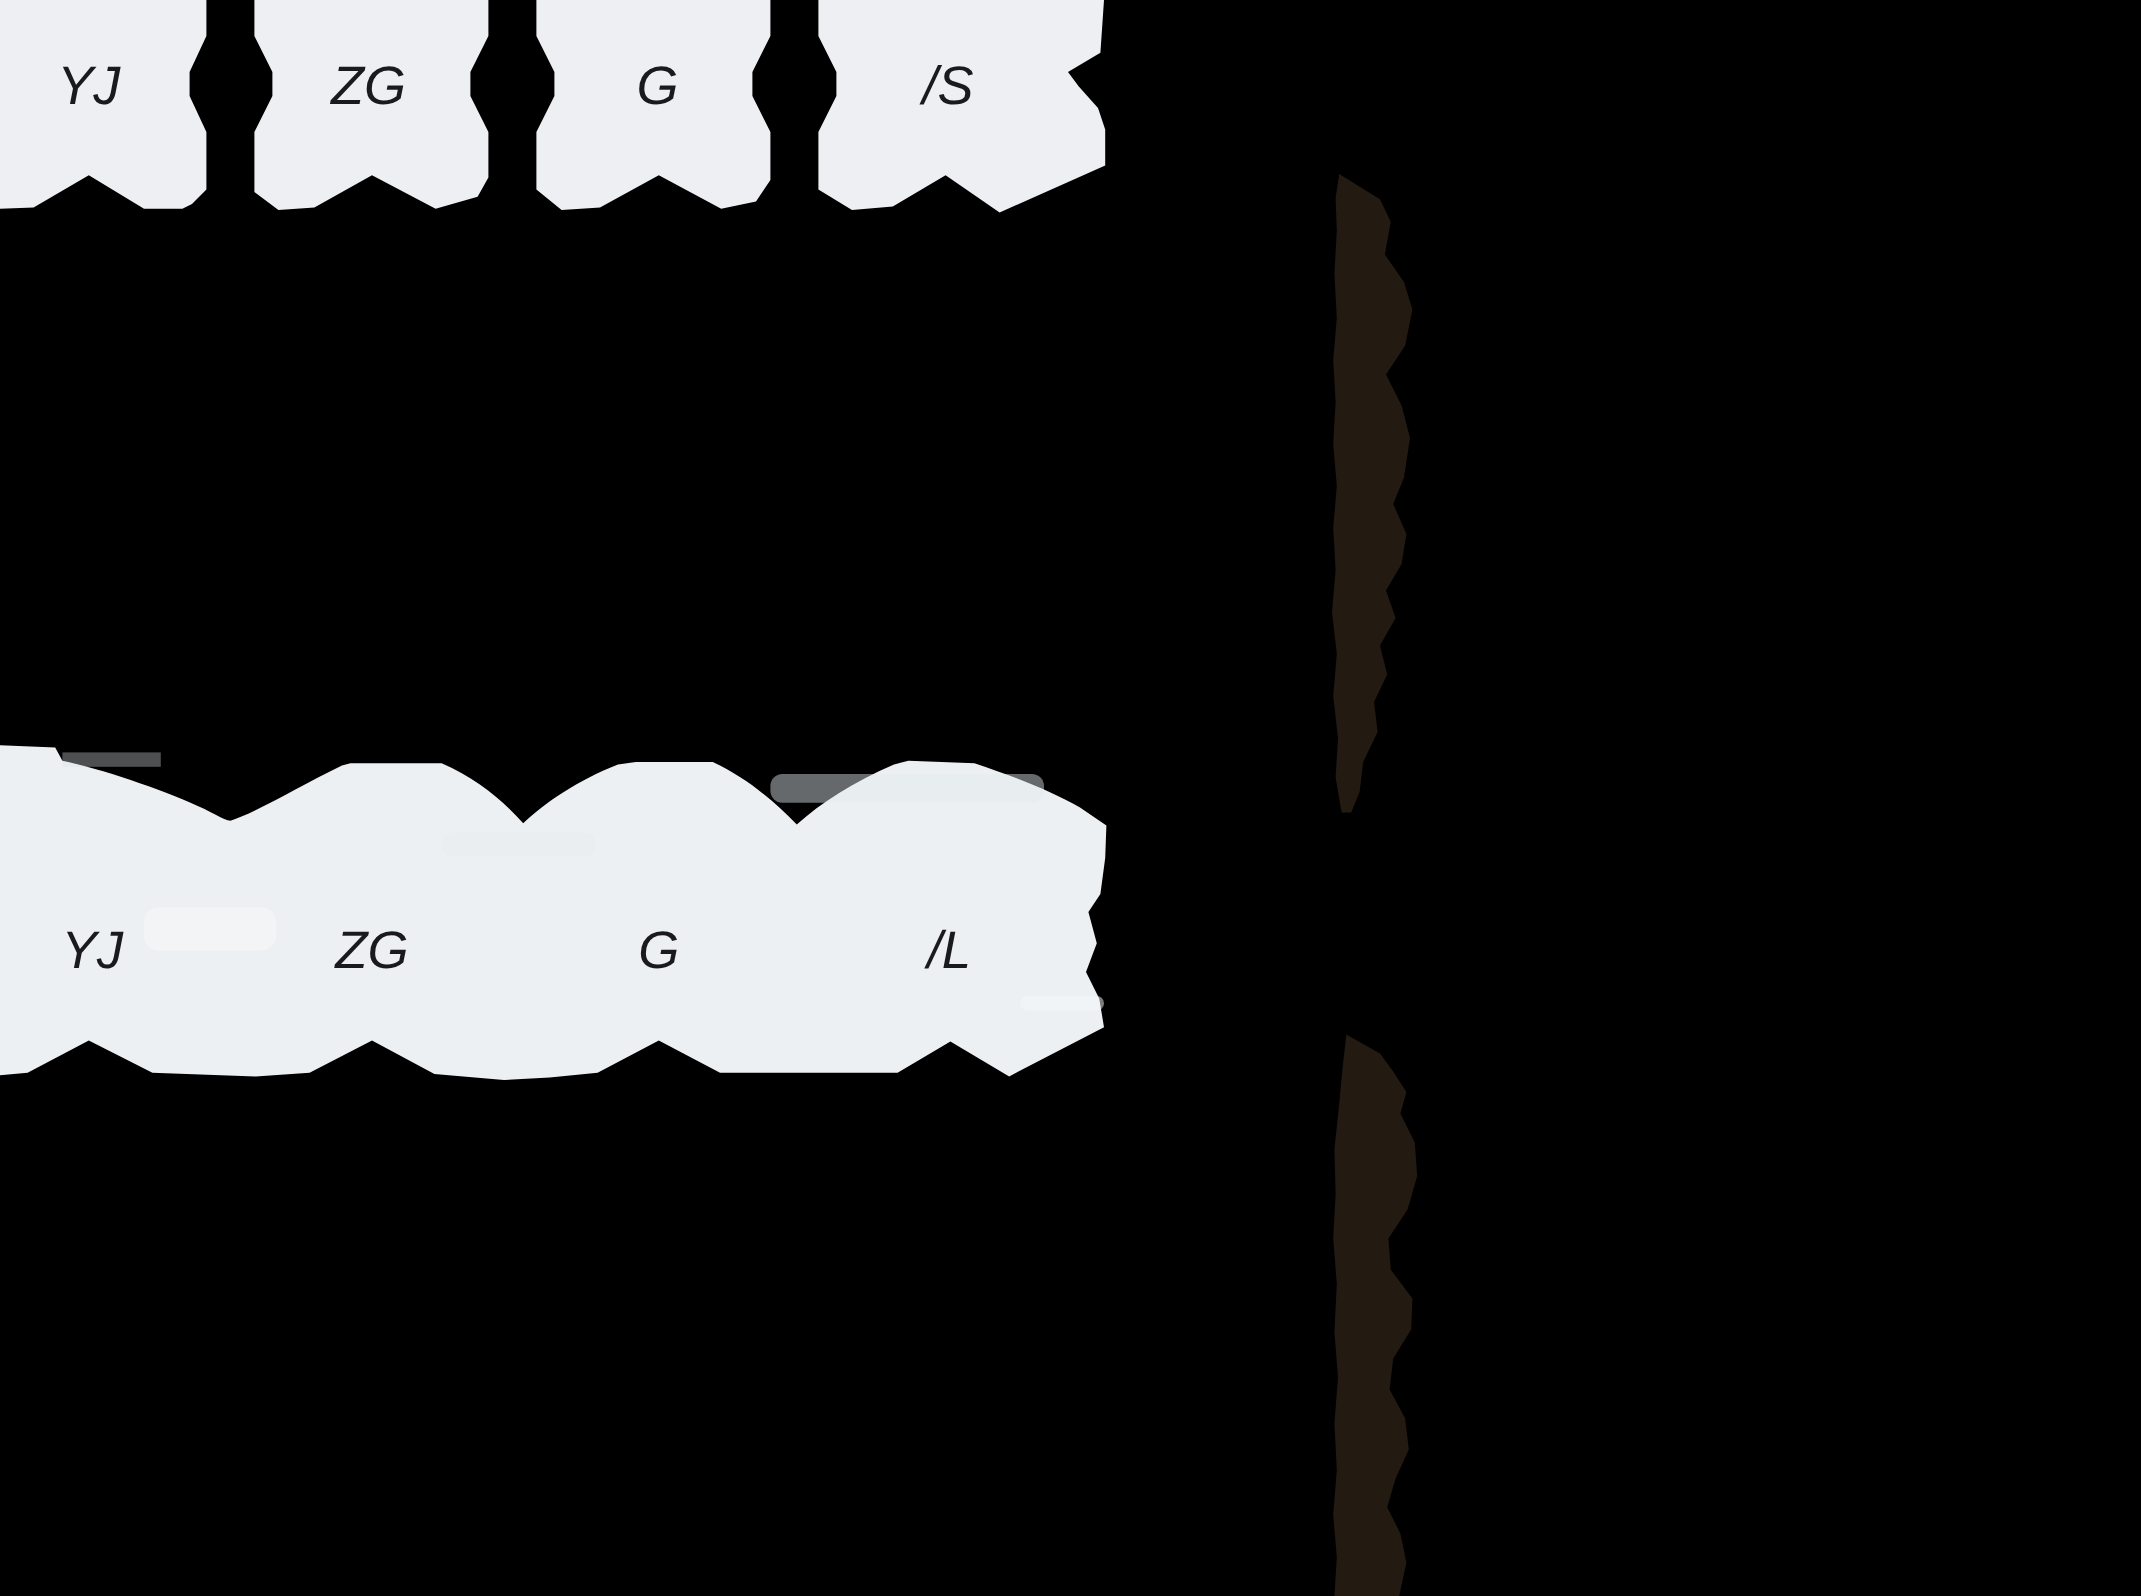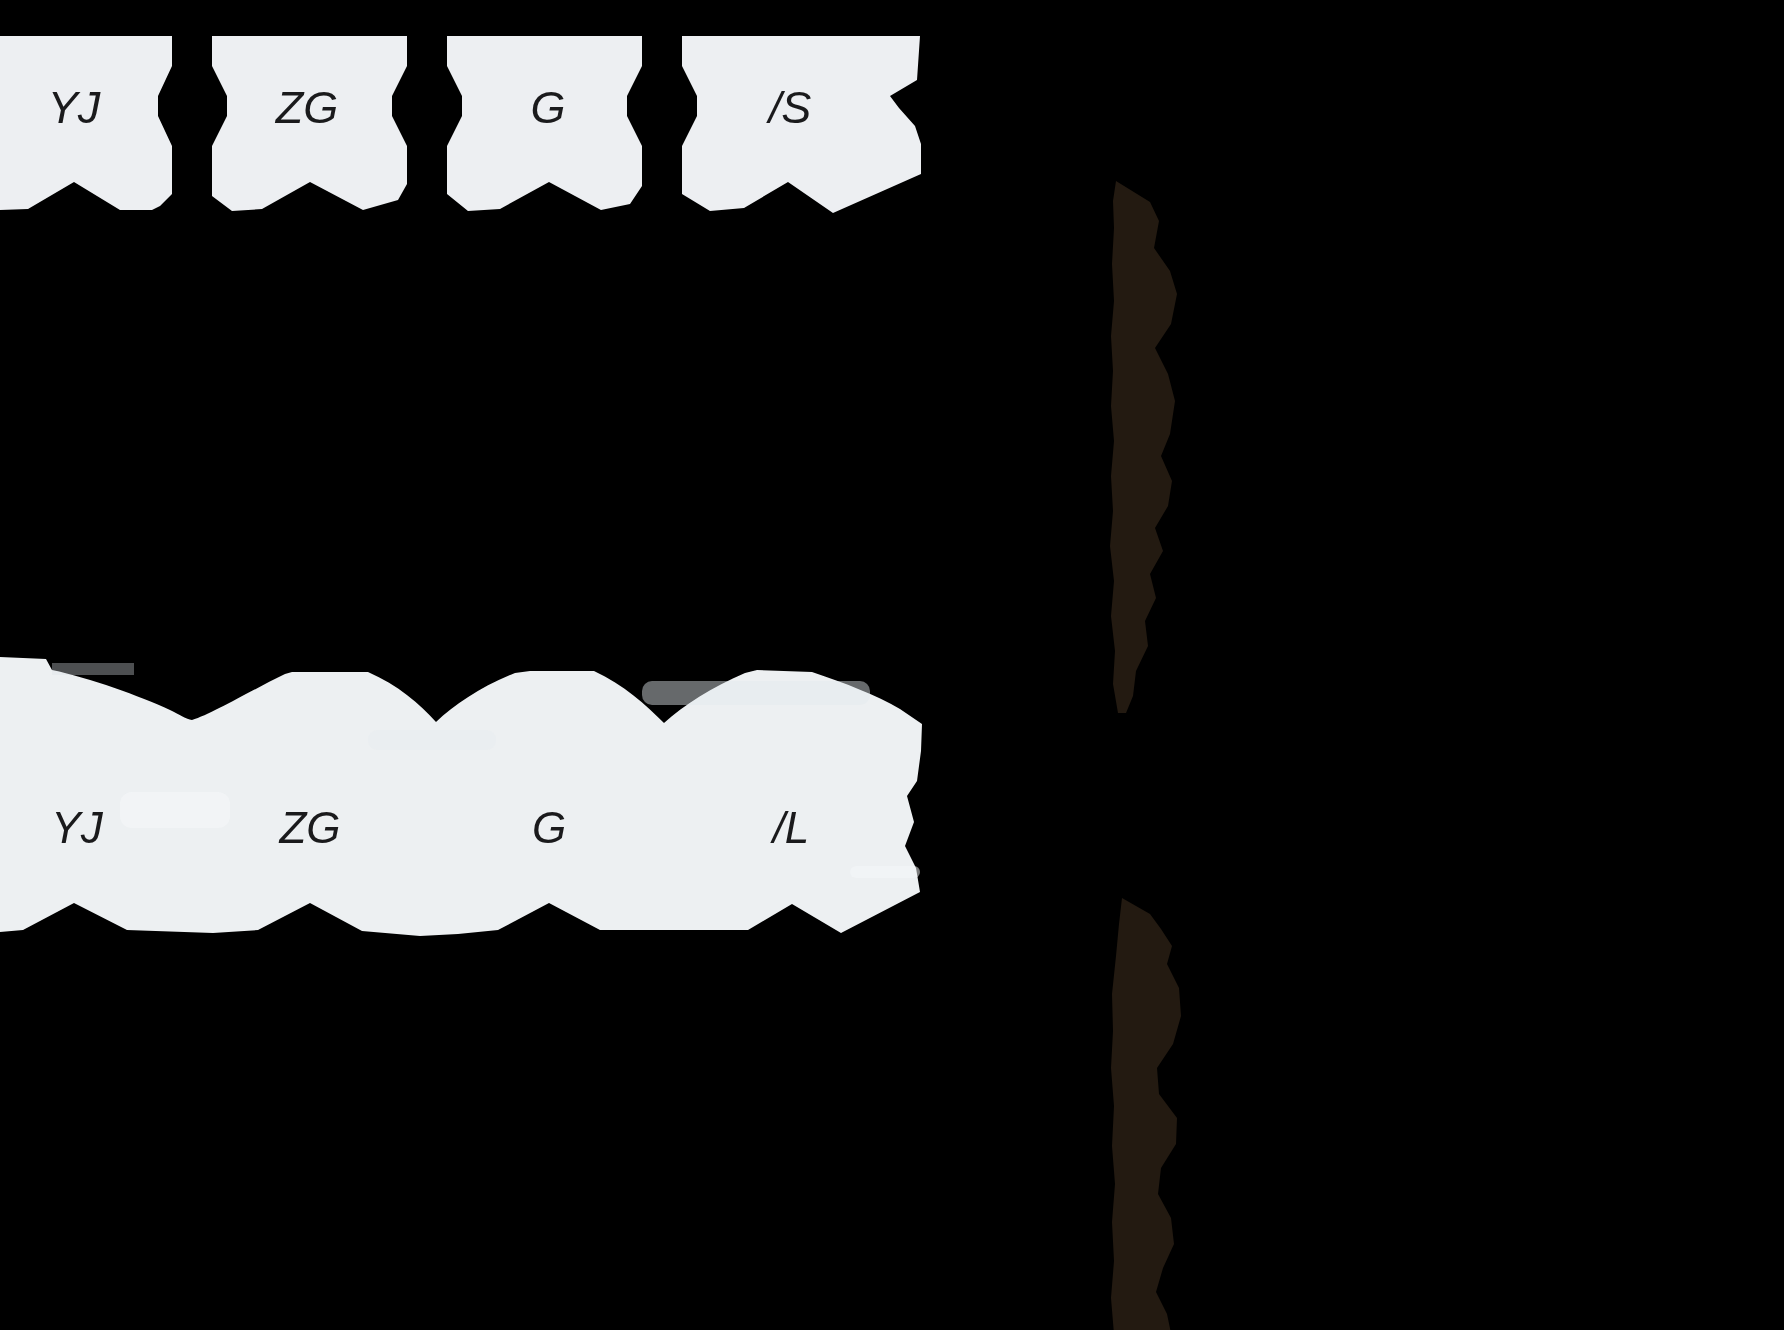--- a/index.html
+++ b/index.html
@@ -1,18 +1,18 @@
 <!DOCTYPE html>
 <html><head>
 <meta charset="utf-8">
 <style>
   html,body{margin:0;padding:0;background:#000;}
   body{width:1784px;height:1330px;overflow:hidden;position:relative;
        font-family:"Liberation Sans",sans-serif;}
-  .root{position:absolute;inset:0;margin-top:36px;}
+  .root{position:absolute;inset:0;}
   svg{display:block;}
   .callout-label{font-family:"Liberation Sans",sans-serif;
                  font-style:italic;font-weight:400;}
   .toplabel{font-size:45px;}
   .midlabel{font-size:44px;}
 </style>
 </head>
 <body>
 
 <div class="root">

